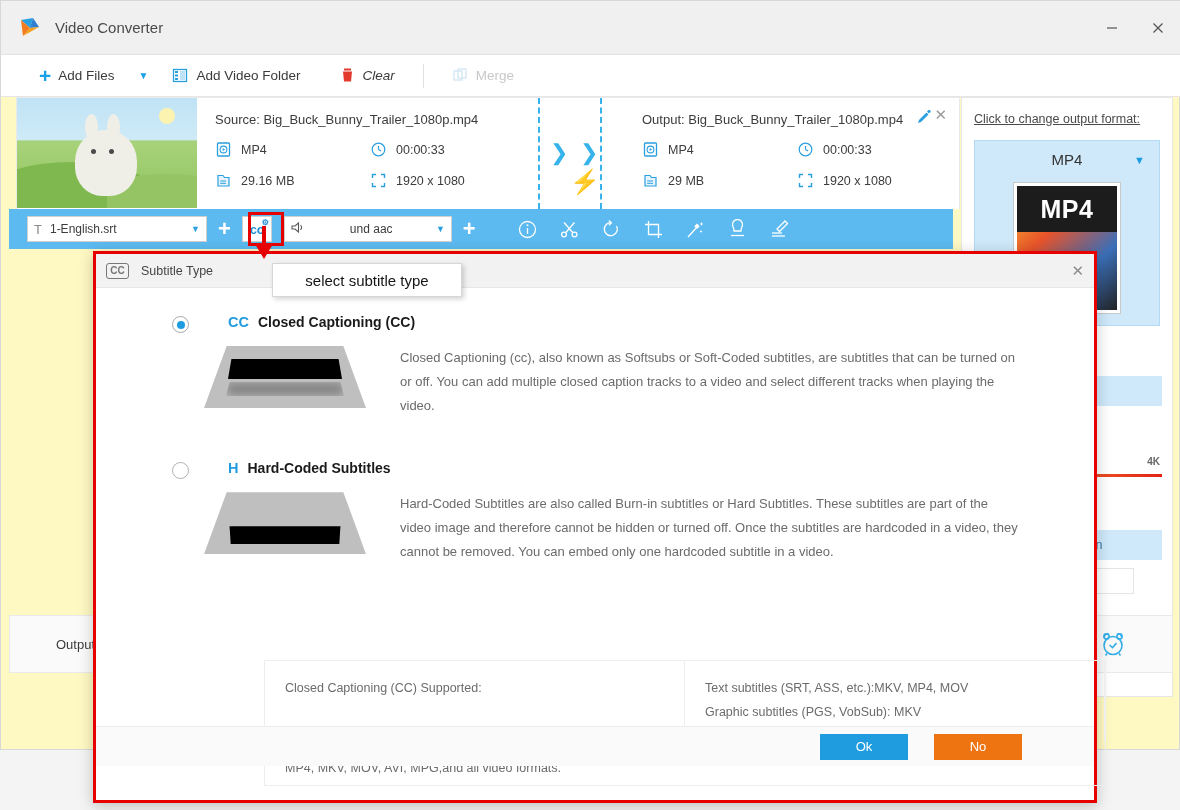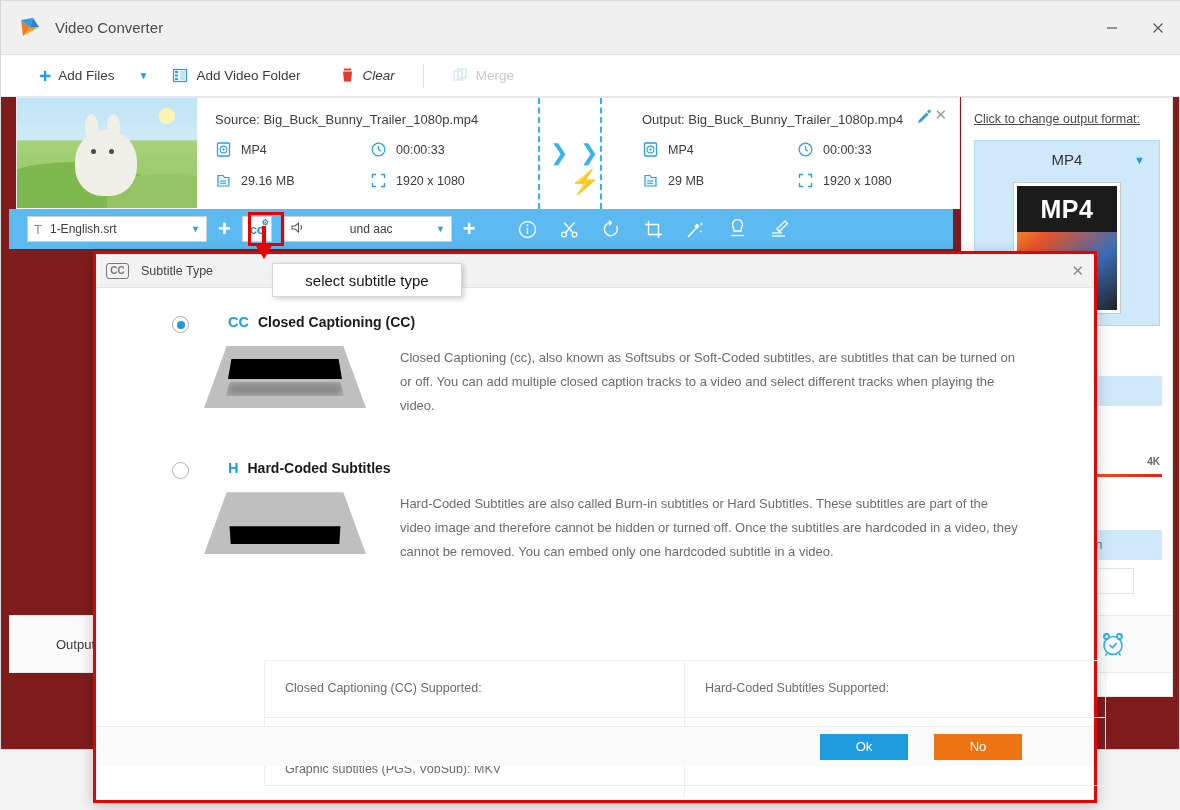--- a/index.html
+++ b/index.html
@@ -5,21 +5,21 @@
   * { box-sizing: border-box; margin: 0; padding: 0; }
   html, body {
     width: 1180px; height: 810px;
     font-family: "Liberation Sans", sans-serif;
     background: #f4f4f4;
     overflow: hidden;
   }
   #app {
     position: relative;
     width: 1180px; height: 750px;
-    background: #7f1d1d;
+    background: #fef9c3;
     border: 1px solid #d8d8d8;
   }
 
   
   .titlebar {
     position: absolute; left: 0; top: 0; width: 1180px; height: 54px;
     background: #f0f0f0;
     border-bottom: 1px solid #e2e2e2;
     display: flex; align-items: center;
   }
@@ -608,21 +608,20 @@
           <div class="opt-pic">
             <div class="tz"></div>
             <div class="tz-bar hc-bar"></div>
           </div>
           <div class="opt-desc">Hard-Coded Subtitles are also called Burn-in subtitles or Hard Subtitles. These subtitles are part of the video image and therefore cannot be hidden or turned off. Once the subtitles are hardcoded in a video, they cannot be removed. You can embed only one hardcoded subtitle in a video.</div>
         </div>
       </div>
 
       <div class="cmp-table">
         <div class="cmp-cell cmp-head cmp-left">Closed Captioning (CC) Supported:</div>
-        <div class="cmp-cell cmp-head">Hard-Coded Subtitles Supported:</div>
         <div class="cmp-cell cmp-left" style="white-space:pre-line;">Text subtitles (SRT, ASS, etc.):MKV, MP4, MOV
 Graphic subtitles (PGS, VobSub): MKV</div>
         <div class="cmp-cell" style="white-space:pre-line;">MP4, MKV, MOV, AVI, MPG,and all video formats.</div>
       </div>
 
       <div class="dlg-foot">
         <div class="btn btn-ok">Ok</div>
         <div class="btn btn-no">No</div>
       </div>
     </div>

